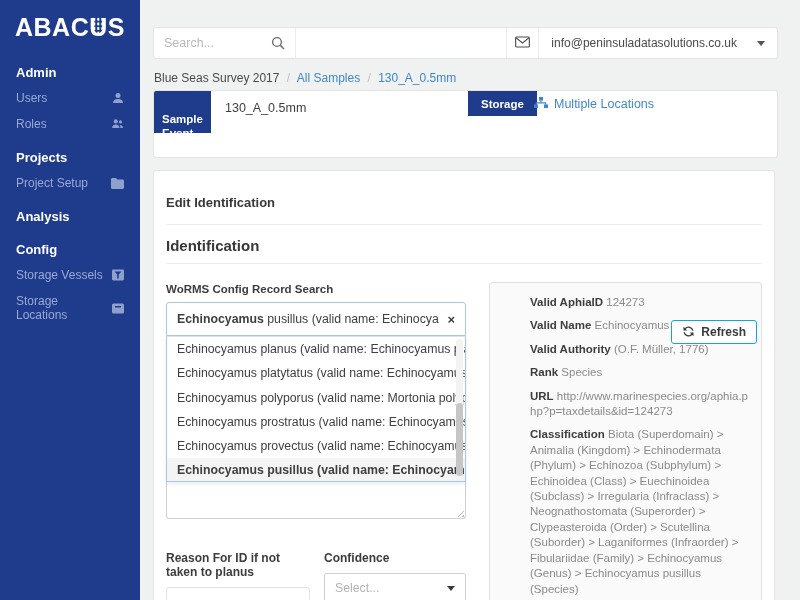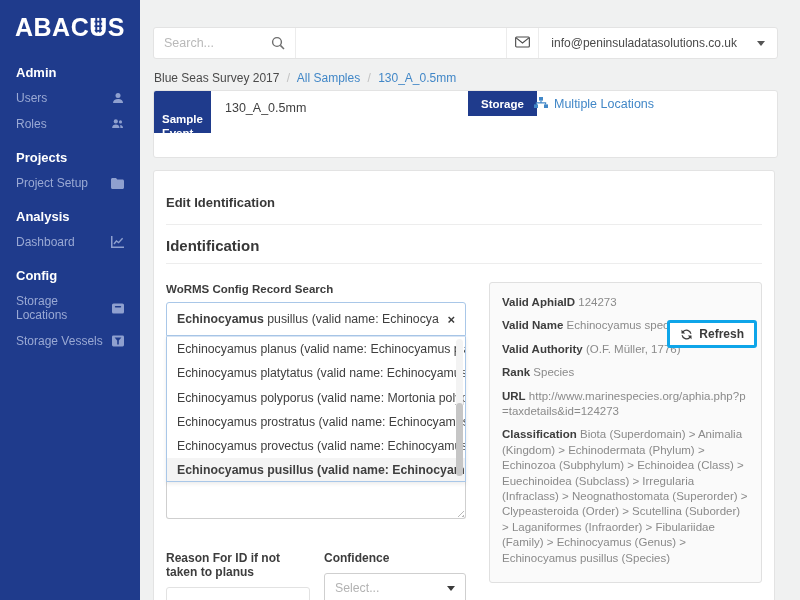--- a/index.html
+++ b/index.html
@@ -159,27 +159,27 @@
   
   .worms-panel {
     flex: 1; margin-top: 6px; border: 1px solid #e0e0e0; border-radius: 3px;
     background: #fafafa; position: relative;
   }
   .worms-header {
     background: #fff; border-bottom: 1px solid #e0e0e0; border-radius: 3px 3px 0 0;
     padding: 8px 12px; font-size: 13px; font-weight: bold; color: #383838;
   }
   .worms-body { padding: 12px 12px 8px; font-size: 11.5px; line-height: 1.34; }
-  .worms-field { margin-bottom: 8px; }
+  .worms-field { margin-bottom: 8px; margin-left: 28px; }
   .worms-field b { color: #3d3d3d; }
   .worms-field .muted { color: #8a8a8a; }
   .worms-field.url-field .muted { word-break: break-all; }
   .btn {
-    display: inline-flex; align-items: center; gap: 6px;
-    background: #fff; border: 3px solid #0ea5e9; border-radius: 3px;
+    display: inline-flex; align-items: flex-start; gap: 6px;
+    background: #fff; border: 1px solid #0ea5e9; border-radius: 3px;
     font-family: "Liberation Sans", sans-serif; font-size: 12px; font-weight: bold; color: #3b3b3b;
     padding: 4px 10px; cursor: pointer;
   }
   .btn svg { display: block; }
   .refresh-btn { position: absolute; top: 37px; right: 4px; }
 
   .muted { color: #8a8a8a; }
 </style>
 </head>
 <body>
@@ -215,47 +215,38 @@
     <a class="nav-item">
       <span>Project Setup</span>
       <span class="nav-icon">
         <svg width="13" height="11" viewBox="0 0 13 11" fill="currentColor">
             <path d="M0 1.5C0 .7.7 0 1.5 0H5l1.3 1.5h5.2c.8 0 1.5.7 1.5 1.5v6.5c0 .8-.7 1.5-1.5 1.5h-10C.7 11 0 10.3 0 9.5z"></path>
           </svg>
       </span>
     </a>
 
     <div class="nav-header">Analysis</div>
-    <a class="nav-item">
-      <span>Dashboard</span>
-      <span class="nav-icon">
-        <svg width="13" height="12" viewBox="0 0 13 12">
-            <path d="M0 0h1.5v10.5H13V12H0z" fill="currentColor"></path>
-            <polyline points="3,8 5.4,5 7.6,6.6 11.6,2.2" fill="none" stroke="currentColor" stroke-width="1.4"></polyline>
-          </svg>
-      </span>
-    </a>
 
     <div class="nav-header">Config</div>
-    <a class="nav-item">
-      <span>Storage Locations</span>
-      <span class="nav-icon">
-        <svg width="12" height="11" viewBox="0 0 12 11">
-            <rect x="0" y="0.5" width="12" height="10" rx="1.6" fill="currentColor"></rect>
-            <rect x="2.8" y="3" width="6.4" height="1.5" rx="0.7" fill="#1f3b8c"></rect>
-          </svg>
-      </span>
-    </a>
     <a class="nav-item">
       <span>Storage Vessels</span>
       <span class="nav-icon">
         <svg width="12" height="12" viewBox="0 0 12 12">
             <rect x="0" y="0.5" width="12" height="11" rx="1.4" fill="currentColor"></rect>
             <path d="M2.6 2.5h6.8L6 6.6z" fill="#1f3b8c"></path>
             <rect x="5.2" y="5.5" width="1.6" height="4" fill="#1f3b8c"></rect>
+          </svg>
+      </span>
+    </a>
+    <a class="nav-item">
+      <span>Storage Locations</span>
+      <span class="nav-icon">
+        <svg width="12" height="11" viewBox="0 0 12 11">
+            <rect x="0" y="0.5" width="12" height="10" rx="1.6" fill="currentColor"></rect>
+            <rect x="2.8" y="3" width="6.4" height="1.5" rx="0.7" fill="#1f3b8c"></rect>
           </svg>
       </span>
     </a>
   </aside>
 
   <div class="topbar">
     <div class="search-seg">
       <input class="search-input" type="text" placeholder="Search..." style="">
       <span class="search-icon-wrap">
         <svg width="14" height="14" viewBox="0 0 14 14">

